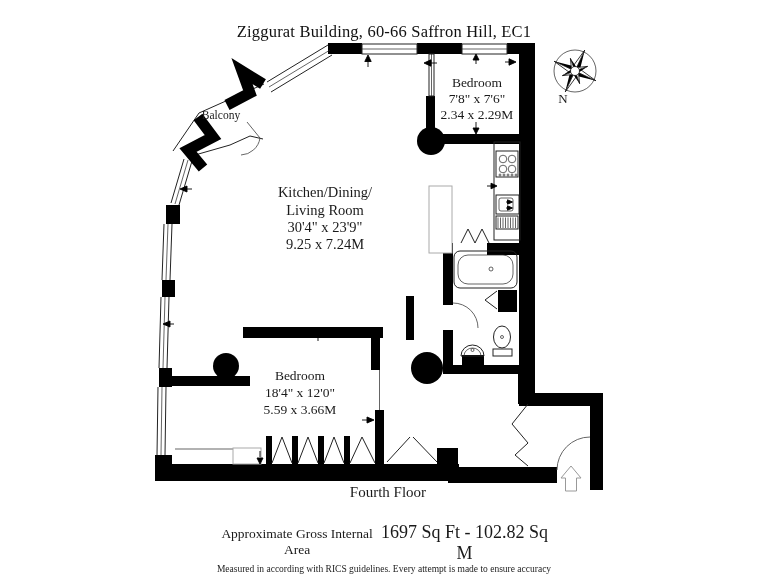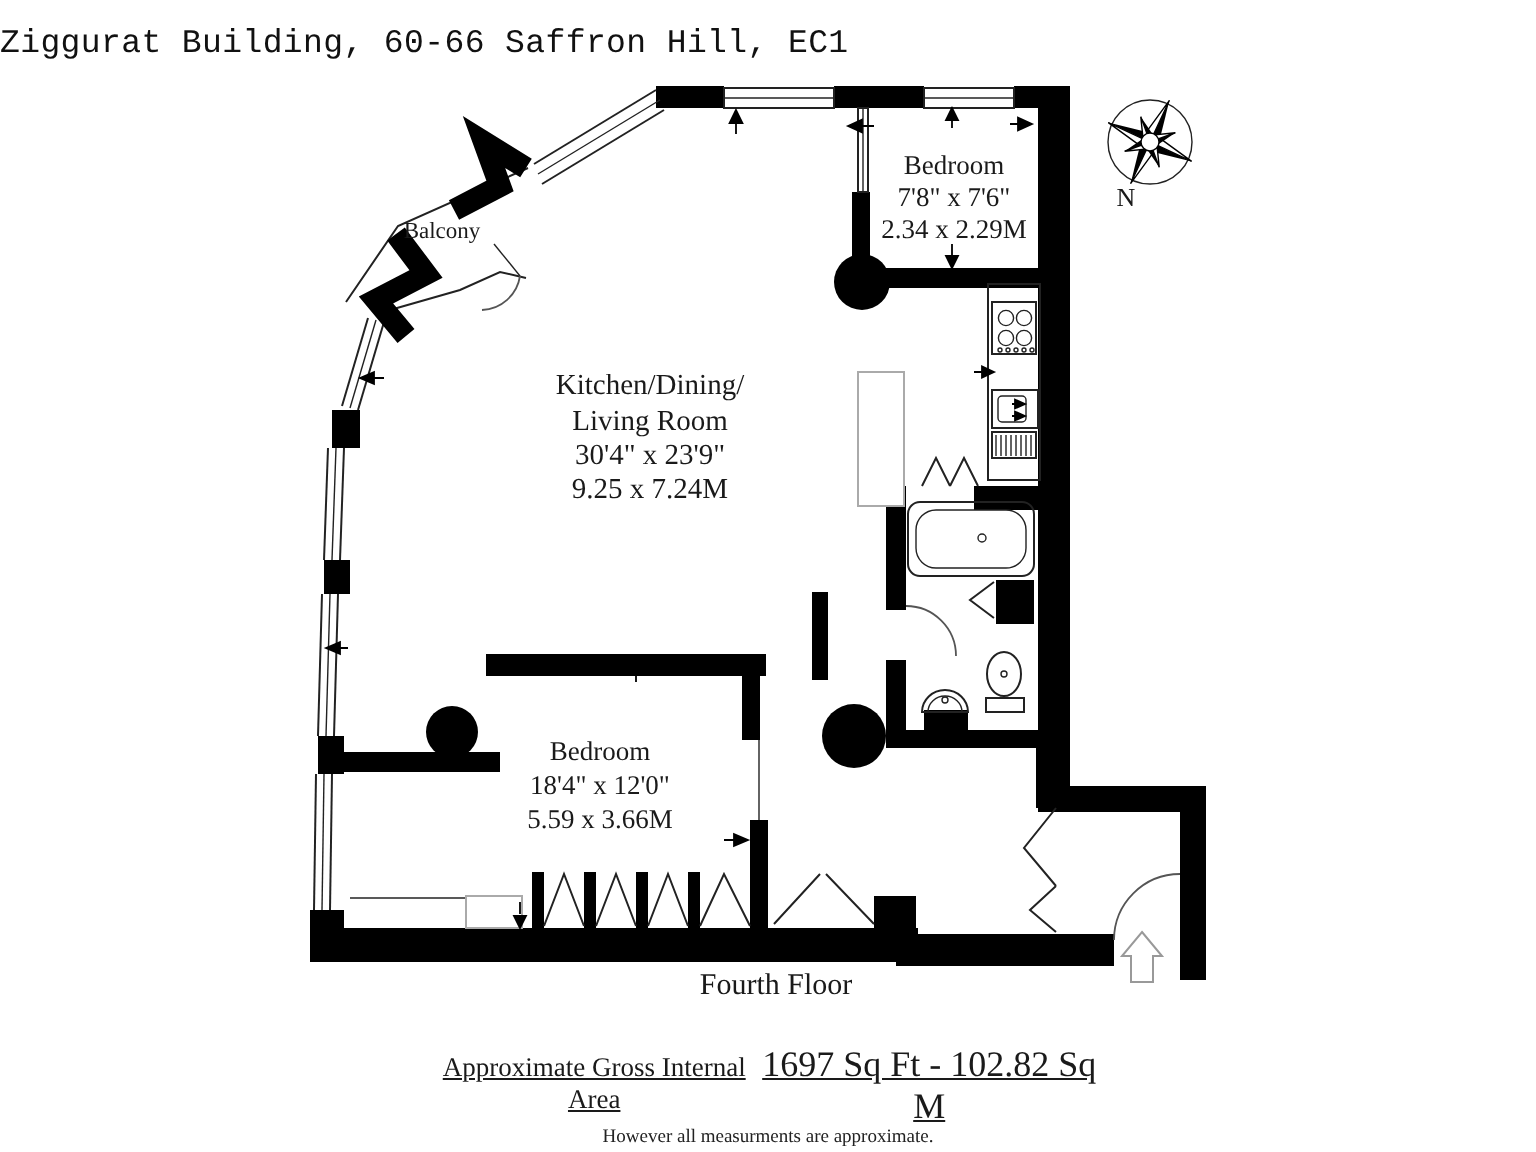--- a/index.html
+++ b/index.html
@@ -1,40 +1,40 @@
 <!DOCTYPE html>
 <html><head>
 <meta charset="utf-8">
 <style>
   html,body{margin:0;padding:0;background:#ffffff;}
   .page{position:relative;width:768px;height:576px;background:#fff;overflow:hidden;
         font-family:"Liberation Serif", serif;color:#1a1a1a;}
-  .title{position:absolute;left:0;top:12px;width:768px;text-align:left;
-         font-size:16.5px;letter-spacing:0.2px;color:#111;font-family:Liberation Mono, monospace;}
+  .title{position:absolute;left:0;top:22px;width:768px;text-align:center;
+         font-size:16.5px;letter-spacing:0.2px;color:#111;}
   .floor-svg{position:absolute;left:0;top:0;}
   
   .w{fill:#000;stroke:none;}
   .wz{fill:none;stroke:#000;stroke-width:11;stroke-linejoin:miter;}
   .thin{fill:none;stroke:#222;stroke-width:1;}
   .thin2{fill:none;stroke:#222;stroke-width:0.7;}
   .gray{fill:#fff;stroke:#aaa;stroke-width:1;}
   .arc{fill:none;stroke:#555;stroke-width:0.9;}
   .arr{stroke:#000;stroke-width:0.9;fill:#000;}
   .rt{font-family:"Liberation Serif", serif;fill:#1a1a1a;text-anchor:middle;}
   .t-balcony{font-size:11.5px;}
   .t-room{font-size:13.5px;}
   .t-big{font-size:14.5px;}
   .t-floor{font-size:15px;}
   .t-n{font-size:13px;}
   .ptb{fill:#000;}
   .ptw{fill:#fff;stroke:#000;stroke-width:0.7;}
   
   .footer{position:absolute;left:160px;top:522px;width:448px;text-align:center;}
   .area-row{display:flex;justify-content:flex-end;align-items:baseline;
-            padding:0 58px 0 55px;text-decoration:underline;}
+            padding:0 58px 0 55px;}
   .area-label{font-size:13.5px;}
   .area-value{font-size:18px;}
   .disc{font-size:9.5px;line-height:10.5px;color:#222;}
 </style>
 </head>
 <body>
 
 <div class="page">
 
   <div class="title">Ziggurat Building, 60-66 Saffron Hill, EC1</div>
@@ -248,17 +248,18 @@
     </g>
 
     <text class="rt t-floor" x="388" y="497">Fourth Floor</text>
   </svg>
 
   <div class="footer">
     <div class="area-row">
       <span class="area-label">Approximate Gross Internal Area</span>
       <span class="area-value">1697 Sq Ft - 102.82 Sq M</span>
     </div>
+    <div class="disc">Measured in according with RICS guidelines. Every attempt is made to ensure accuracy</div>
     <div class="disc">However all measurments are approximate.</div>
 
   </div>
 
 </div>
 
 </body></html>

